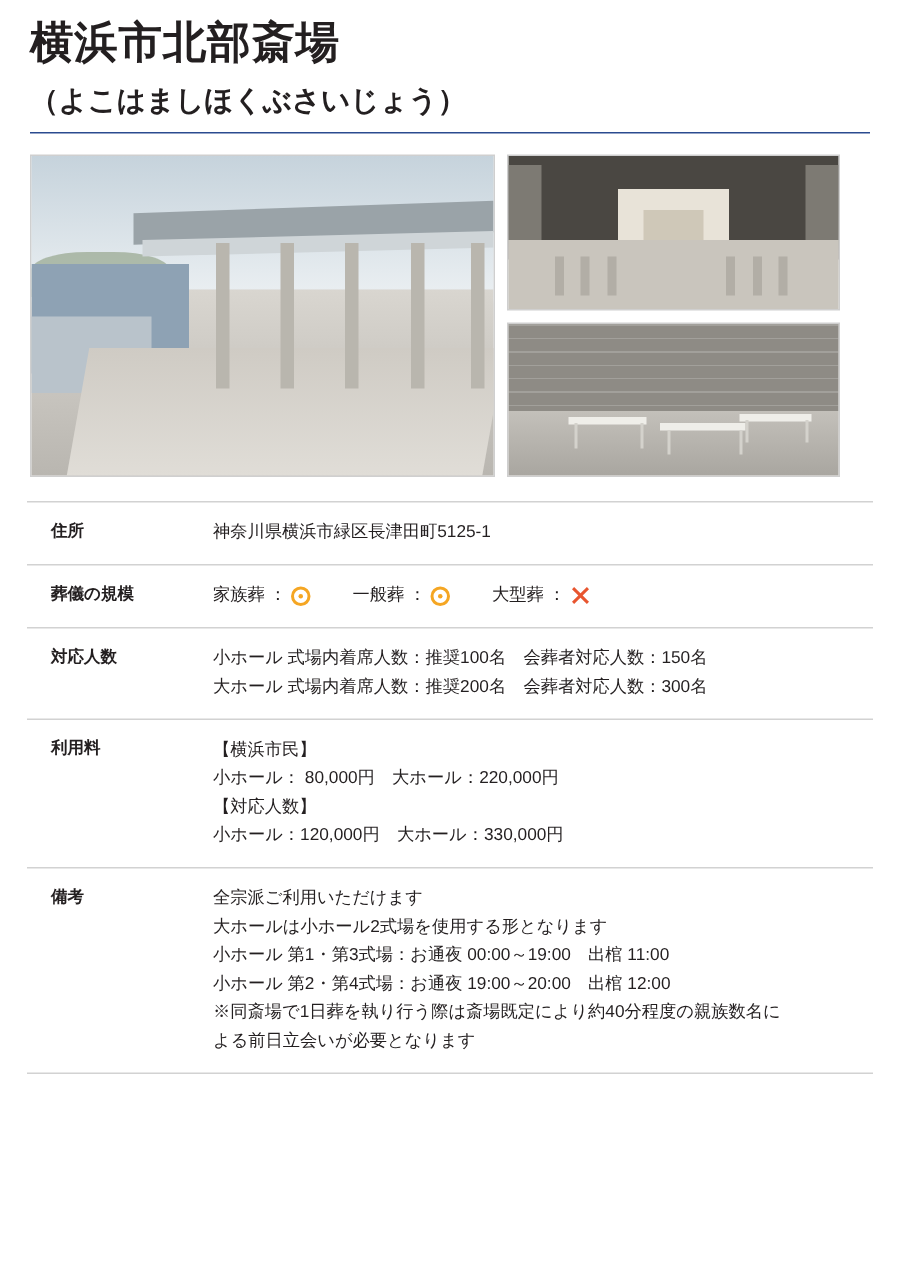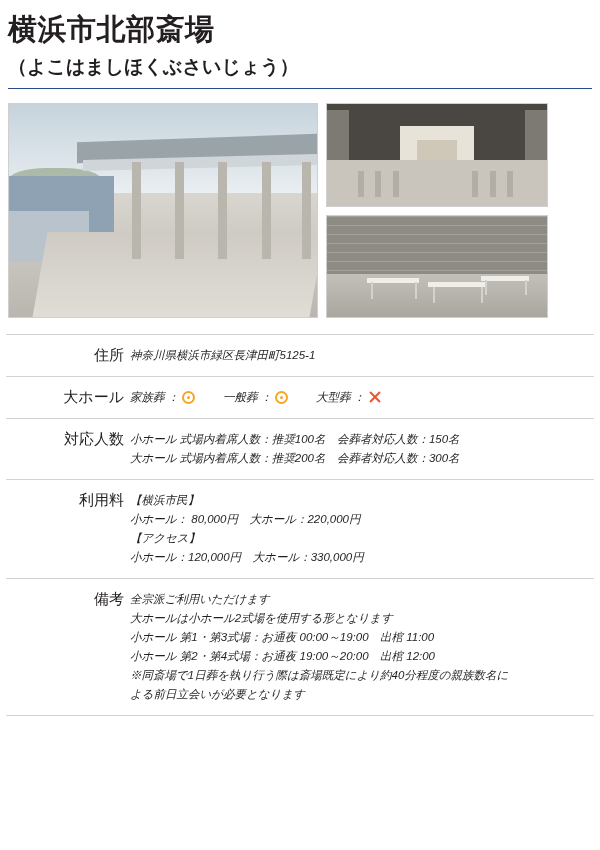--- a/index.html
+++ b/index.html
@@ -12,21 +12,21 @@
     width: 600px;
     height: 850px;
     font-family: "Liberation Sans", sans-serif;
     color: #231f20;
     overflow: hidden;
   }
   .page {
     position: relative;
     width: 600px;
     height: 727px;
-    padding: 0 6px;
+    padding: 0 18px;
   }
 
   
   .header {
     position: relative;
     padding-top: 14px;
     height: 78px;
   }
   .title {
     font-size: 29px;
@@ -120,33 +120,32 @@
   .info-table {
     width: 100%;
     border-collapse: collapse;
     margin-top: 16px;
     font-size: 11.5px;
   }
   .info-table tr { border-bottom: 1px solid #d2d2d2; }
   .info-table tr:first-child { border-top: 1px solid #d2d2d2; }
   .info-table th {
     width: 118px;
-    text-align: right;
-    font-weight: normal;
+    text-align: left;
+    font-weight: bold;
     vertical-align: top;
     padding: 11px 0 11px 16px;
     color: #231f20;
-    font-size: 15px;
+    font-size: 11px;
     white-space: nowrap;
   }
   .info-table td {
     vertical-align: top;
     padding: 11px 10px 11px 6px;
     line-height: 1.65;
-    font-style: italic;
   }
   .line { display: block; }
 
   .scale-row { display: flex; align-items: flex-end; gap: 6px; }
   .scale-item { display: inline-flex; align-items: center; gap: 3px; margin-right: 22px; }
   .mark-circle {
     display: inline-block; width: 13px; height: 13px; border-radius: 50%;
     border: 2px solid #f5a623; position: relative;
   }
   .mark-circle::after {
@@ -223,21 +222,21 @@
 
   <table class="info-table">
     <tbody>
       <tr>
         <th>住所</th>
         <td>
           <span class="line">神奈川県横浜市緑区長津田町5125-1</span>
         </td>
       </tr>
       <tr>
-        <th>大ホール</th>
+        <th>葬儀の規模</th>
         <td>
           <div class="scale-row">
             <span class="scale-item">
               <span>家族葬</span>
               <span>：</span>
               <span class="mark-circle"></span>
             </span>
             <span class="scale-item">
               <span>一般葬</span>
               <span>：</span>
@@ -256,21 +255,21 @@
         <td>
           <span class="line">小ホール 式場内着席人数：推奨100名　会葬者対応人数：150名</span>
           <span class="line">大ホール 式場内着席人数：推奨200名　会葬者対応人数：300名</span>
         </td>
       </tr>
       <tr>
         <th>利用料</th>
         <td>
           <span class="line">【横浜市民】</span>
           <span class="line">小ホール： 80,000円　大ホール：220,000円</span>
-          <span class="line">【アクセス】</span>
+          <span class="line">【対応人数】</span>
           <span class="line">小ホール：120,000円　大ホール：330,000円</span>
         </td>
       </tr>
       <tr>
         <th>備考</th>
         <td>
           <span class="line">全宗派ご利用いただけます</span>
           <span class="line">大ホールは小ホール2式場を使用する形となります</span>
           <span class="line">小ホール 第1・第3式場：お通夜 00:00～19:00　出棺 11:00</span>
           <span class="line">小ホール 第2・第4式場：お通夜 19:00～20:00　出棺 12:00</span>

